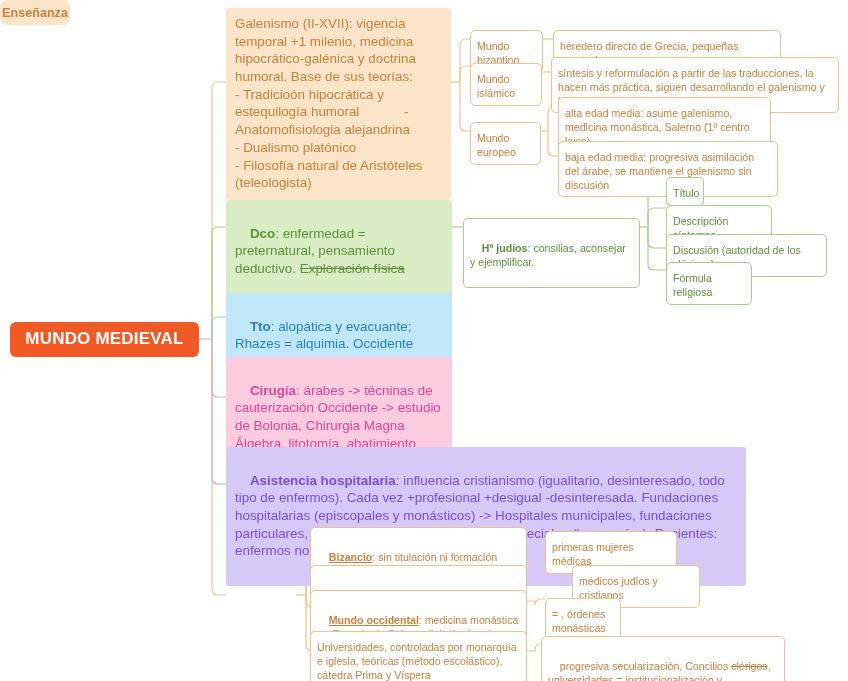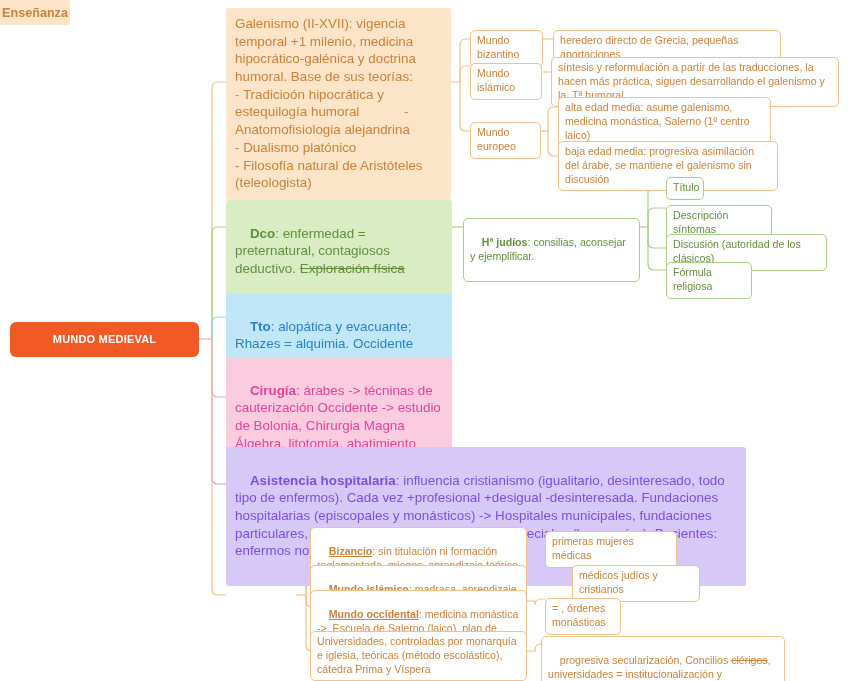--- a/index.html
+++ b/index.html
@@ -26,42 +26,42 @@
     border-radius: 3px;
     line-height: 1.32;
     white-space: pre-wrap;
   }
   
   .root {
     left: 10px; top: 322px;
     width: 189px; height: 35px;
     background: #f15a24;
     color: #ffffff;
-    font-size: 11px;
+    font-size: 17px;
     font-weight: bold;
     letter-spacing: .2px;
     display: flex;
     align-items: center;
     justify-content: center;
     border-radius: 6px;
   }
   
   .big {
     padding: 7px 9px 8px 9px;
     font-size: 13.4px;
   }
   .big b { font-weight: bold; }
   .fill-orange  { background: #fbe4c8; color: #c8823c; }
   .fill-green   { background: #d9ecc4; color: #5f8f3e; }
   .fill-blue    { background: #bfe7f7; color: #2b7fc0; }
   .fill-pink    { background: #fbcbe0; color: #e0459a; }
   .fill-purple  { background: #d6c9f7; color: #7c4ddb; }
   
   .pill {
-    padding: 3px 6px 4px 6px;
+    padding: 9px 6px 4px 6px;
     font-size: 10.6px;
     background: #ffffff;
     border: 1px solid;
     border-radius: 5px;
     line-height: 1.3;
   }
   .o-orange { border-color: #f0c18a; color: #c8823c; }
   .o-green  { border-color: #a8cf85; color: #5f8f3e; }
   .pill b { font-weight: bold; }
   .u { text-decoration: underline; }
@@ -70,21 +70,21 @@
   .ens-node {
     left: 226px; top: 582px;
     width: 70px; height: 25px;
     background: #fbe4c8;
     color: #c8823c;
     font-size: 12.6px;
     font-weight: bold;
     display: flex;
     align-items: center;
     justify-content: center;
-    border-radius: 2px;
+    border-radius: 7px;
   }
 </style>
 </head>
 <body>
 
 <div id="canvas">
 
   <svg id="links" width="848" height="681" viewBox="0 0 848 681">
 
     <path d="M199 339 H212" stroke="#f0a9c7" stroke-width="1.2" fill="none"></path>
@@ -144,21 +144,21 @@
   <div class="node pill o-orange" style="left:553px; top:30px; width:228px;">heredero directo de Grecia, pequeñas aportaciones</div>
 
   <div class="node pill o-orange" style="left:470px; top:63px; width:72px;">Mundo islámico</div>
   <div class="node pill o-orange" style="left:551px; top:57px; width:288px;">síntesis y reformulación a partir de las traducciones, la hacen más práctica, siguen desarrollando el galenismo y la  Tª humoral</div>
 
   <div class="node pill o-orange" style="left:470px; top:122px; width:71px;">Mundo europeo</div>
   <div class="node pill o-orange" style="left:558px; top:97px; width:213px;">alta edad media: asume galenismo, medicina monástica, Salerno (1º centro laico)</div>
   <div class="node pill o-orange" style="left:558px; top:141px; width:220px;">baja edad media: progresiva asimilación del árabe, se mantiene el galenismo sin discusión</div>
 
   <div class="node big fill-green" style="left:226px; top:200px; width:226px;">
-    <b>Dco</b><span>: enfermedad = preternatural, contagiosos deductivo. </span><span class="strike">Exploración física</span>
+    <b>Dco</b><span>: enfermedad = preternatural, pensamiento deductivo. </span><span class="strike">Exploración física</span>
   </div>
 
   <div class="node pill o-green" style="left:463px; top:218px; width:177px;">
     <b>Hª judíos</b><span>: consilias, aconsejar y ejemplificar.</span>
   </div>
 
   <div class="node pill o-green" style="left:666px; top:177px; width:38px;">Título</div>
   <div class="node pill o-green" style="left:666px; top:205px; width:106px;">Descripción síntomas</div>
   <div class="node pill o-green" style="left:666px; top:234px; width:161px;">Discusión (autoridad de los clásicos)</div>
   <div class="node pill o-green" style="left:666px; top:262px; width:86px;">Fórmula religiosa</div>

